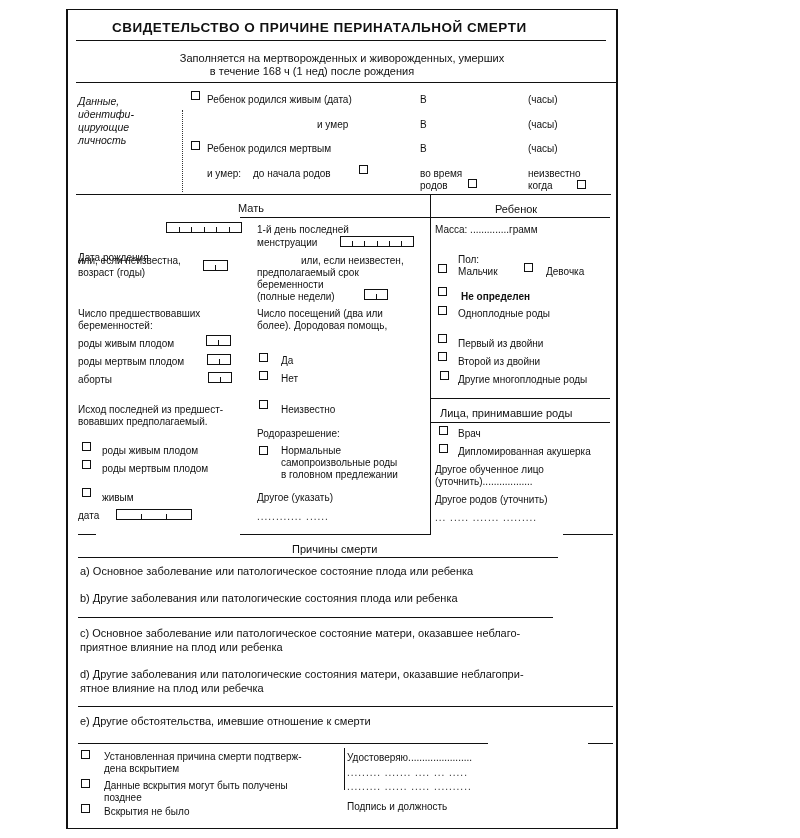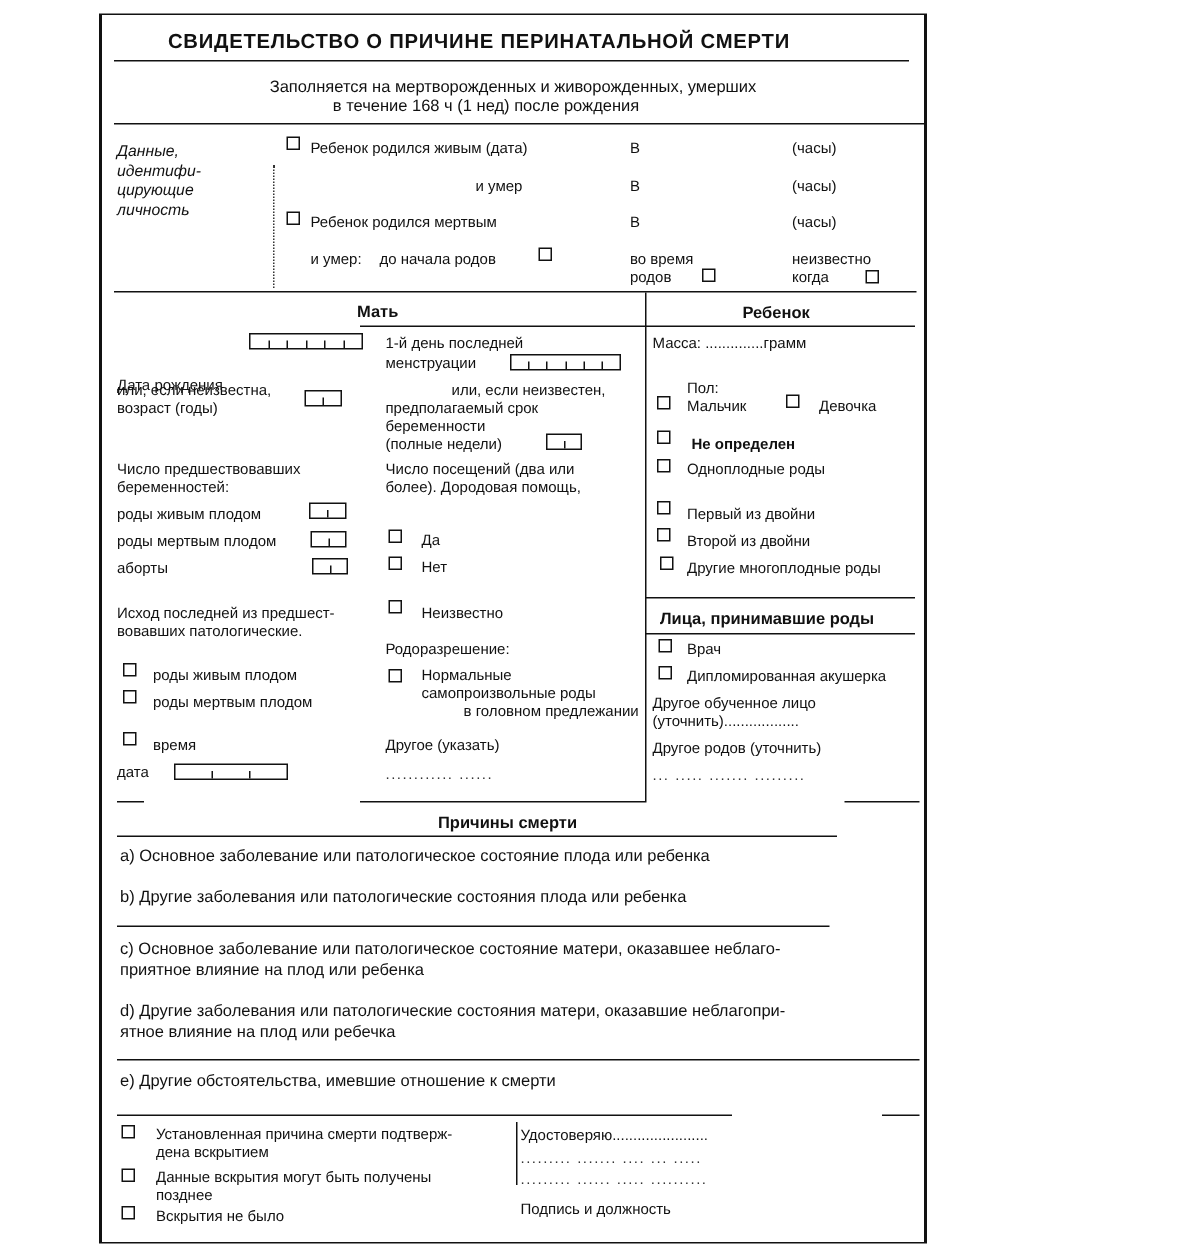--- a/index.html
+++ b/index.html
@@ -9,38 +9,38 @@
   .form { position:absolute; left:66px; top:9px; width:552px; height:820px;
           border-left:2px solid #111; border-top:1px solid #111; border-right:2px solid #111;
           border-bottom:1px solid #111; box-sizing:border-box; }
   .hline { position:absolute; height:0; border-top:1px solid #111; }
   .vline { position:absolute; width:0; border-left:1px solid #111; }
   .vdot { position:absolute; width:0; border-left:1px dotted #333; }
   .title { font-weight:bold; font-size:13.5px; letter-spacing:0.5px; }
   .sub { font-size:11px; text-align:center; }
   .it { font-style:italic; font-size:10.5px; line-height:13px; }
   .b { font-weight:bold; }
-  .hd { font-weight:bold; font-size:11px;text-align:right; }
+  .hd { font-weight:normal; font-size:11px;text-align:right; }
   .cb { position:absolute; width:9px; height:9px; border:1px solid #111; background:#fff; box-sizing:border-box; }
   .cells { position:absolute; height:11px; border:1px solid #111; box-sizing:border-box; display:flex; }
   .cells span { flex:1; border-right:1px solid #111; height:5px; align-self:flex-end; }
   .cells span:last-child { border-right:none; }
   .t { font-size:10px; line-height:12px; }
   .lg { font-size:11px; line-height:13px; }
   .dots { letter-spacing:1px; color:#333; }
 </style>
 </head>
 <body>
 
 <div class="form"></div>
 
 <div class="abs title" style="left:112px;top:20px;">СВИДЕТЕЛЬСТВО О ПРИЧИНЕ ПЕРИНАТАЛЬНОЙ СМЕРТИ</div>
 <div class="hline" style="left:76px;top:40px;width:530px;"></div>
 <div class="abs sub" style="left:66px;top:52px;width:552px;">Заполняется на мертворожденных и живорожденных, умерших</div>
-<div class="abs sub" style="left:78px;top:65px;width:492px;">в течение 168 ч (1 нед) после рождения</div>
+<div class="abs sub" style="left:66px;top:65px;width:492px;">в течение 168 ч (1 нед) после рождения</div>
 <div class="hline" style="left:76px;top:82px;width:540px;"></div>
 
 <div class="abs it" style="left:78px;top:95px;">Данные,</div>
 <div class="abs it" style="left:78px;top:108px;text-align:center;">идентифи-</div>
 <div class="abs it" style="left:78px;top:121px;">цирующие</div>
 <div class="abs it" style="left:78px;top:134px;">личность</div>
 <div class="vdot" style="left:182px;top:110px;height:82px;"></div>
 
 <div class="cb" style="left:191px;top:91px;"></div>
 <div class="abs t" style="left:207px;top:94px;">Ребенок родился живым (дата)</div>
@@ -130,39 +130,39 @@
 <div class="abs t" style="left:257px;top:308px;text-align:right;">Число посещений (два или</div>
 <div class="abs t" style="left:257px;top:320px;">более). Дородовая помощь,</div>
 <div class="cb" style="left:259px;top:353px;"></div>
 <div class="abs t" style="left:281px;top:355px;">Да</div>
 <div class="cb" style="left:259px;top:371px;"></div>
 <div class="abs t" style="left:281px;top:373px;">Нет</div>
 <div class="cb" style="left:259px;top:400px;"></div>
 <div class="abs t" style="left:281px;top:404px;">Неизвестно</div>
 
 <div class="abs t" style="left:78px;top:404px;">Исход последней из предшест-</div>
-<div class="abs t" style="left:78px;top:416px;">вовавших патологические.</div>
+<div class="abs t" style="left:78px;top:416px;">вовавших предполагаемый.</div>
 <div class="cb" style="left:82px;top:442px;"></div>
 <div class="abs t" style="left:102px;top:445px;">роды живым плодом</div>
 <div class="cb" style="left:82px;top:460px;"></div>
 <div class="abs t" style="left:102px;top:463px;">роды мертвым плодом</div>
 <div class="cb" style="left:82px;top:488px;"></div>
-<div class="abs t" style="left:102px;top:492px;">время</div>
+<div class="abs t" style="left:102px;top:492px;">живым</div>
 <div class="abs t" style="left:78px;top:510px;">дата</div>
 <div class="cells" style="left:116px;top:509px;width:76px;">
     <span></span>
     <span></span>
     <span></span>
   </div>
 
 <div class="abs t" style="left:257px;top:428px;">Родоразрешение:</div>
 <div class="cb" style="left:259px;top:446px;"></div>
 <div class="abs t" style="left:281px;top:445px;">Нормальные</div>
 <div class="abs t" style="left:281px;top:457px;">самопроизвольные роды</div>
-<div class="abs t" style="left:281px;top:469px;margin-left:28px;">в головном предлежании</div>
+<div class="abs t" style="left:281px;top:469px;">в головном предлежании</div>
 <div class="abs t" style="left:257px;top:492px;">Другое (указать)</div>
 <div class="abs t dots" style="left:257px;top:511px;">............  ......</div>
 
 <div class="abs t" style="left:435px;top:224px;">Масса: ..............грамм</div>
 <div class="abs t" style="left:458px;top:254px;">Пол:</div>
 <div class="cb" style="left:438px;top:264px;"></div>
 <div class="abs t" style="left:458px;top:266px;">Мальчик</div>
 <div class="cb" style="left:524px;top:263px;"></div>
 <div class="abs t" style="left:546px;top:266px;">Девочка</div>
 <div class="cb" style="left:438px;top:287px;"></div>

